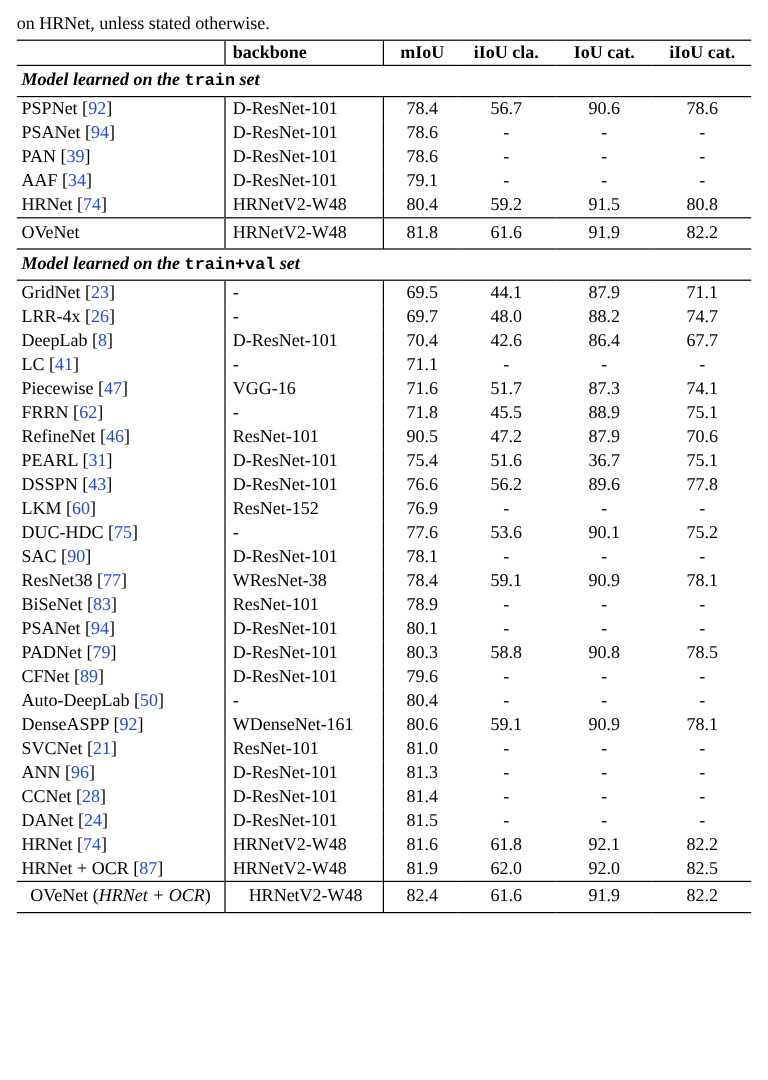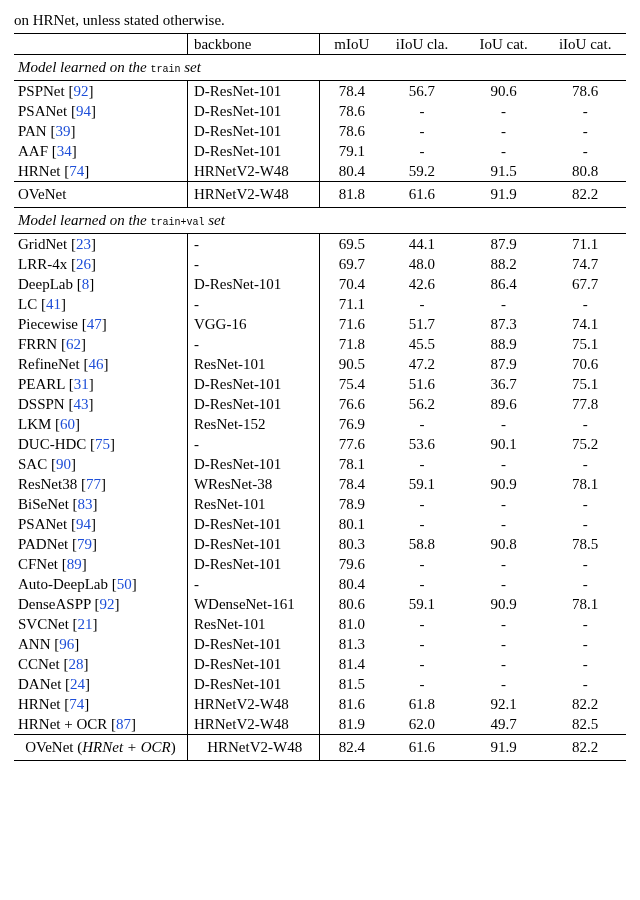--- a/index.html
+++ b/index.html
@@ -10,37 +10,37 @@
     margin: 0;
     padding: 12px 14px;
     width: 640px;
     box-sizing: border-box;
   }
   .caption-frag {
     margin-bottom: 4px;
   }
   .mono {
     font-family: "Courier New", monospace;
-    font-size: 10px;
+    font-size: 14px;
   }
   table {
     border-collapse: collapse;
     width: 100%;
     table-layout: fixed;
   }
   td, th {
     padding: 1.5px 4px;
     font-weight: normal;
     text-align: left;
     vertical-align: baseline;
     white-space: nowrap;
     overflow: hidden;
   }
   .num { text-align: center; }
-  .hr-top td { border-top: 1.5px solid #000; }
+  .hr-top td { border-top: 1.5px solid #000; font-weight: bold; }
   .hr-thin-top td { border-top: 0.8px solid #000; }
   .hr-bottom td { border-bottom: 1.5px solid #000; text-align: center; }
   .vsep { border-left: 0.8px solid #000; padding-left: 6px; }
   .section td {
     font-style: italic;
     padding-top: 4px;
     padding-bottom: 4px;
   }
   .section .mono { font-style: normal; }
   .cite { color: #1d4ed8; }
@@ -317,21 +317,21 @@
         <td class="num vsep">81.6</td>
         <td class="num">61.8</td>
         <td class="num">92.1</td>
         <td class="num">82.2</td>
       </tr>
       <tr>
         <td>HRNet + OCR [<span class="cite">87</span>]</td>
         <td class="vsep">HRNetV2-W48</td>
         <td class="num vsep">81.9</td>
         <td class="num"><span class="bold">62.0</span></td>
-        <td class="num"><span class="bold">49.7</span></td>
+        <td class="num"><span class="bold">92.0</span></td>
         <td class="num"><span class="bold">82.5</span></td>
       </tr>
       <tr class="hr-thin-top hr-bottom">
         <td style="padding-top: 4px; padding-bottom: 4px;">OVeNet (<i>HRNet + OCR</i>)</td>
         <td class="vsep">HRNetV2-W48</td>
         <td class="num vsep"><span class="bold">82.4</span></td>
         <td class="num">61.6</td>
         <td class="num">91.9</td>
         <td class="num">82.2</td>
       </tr>

